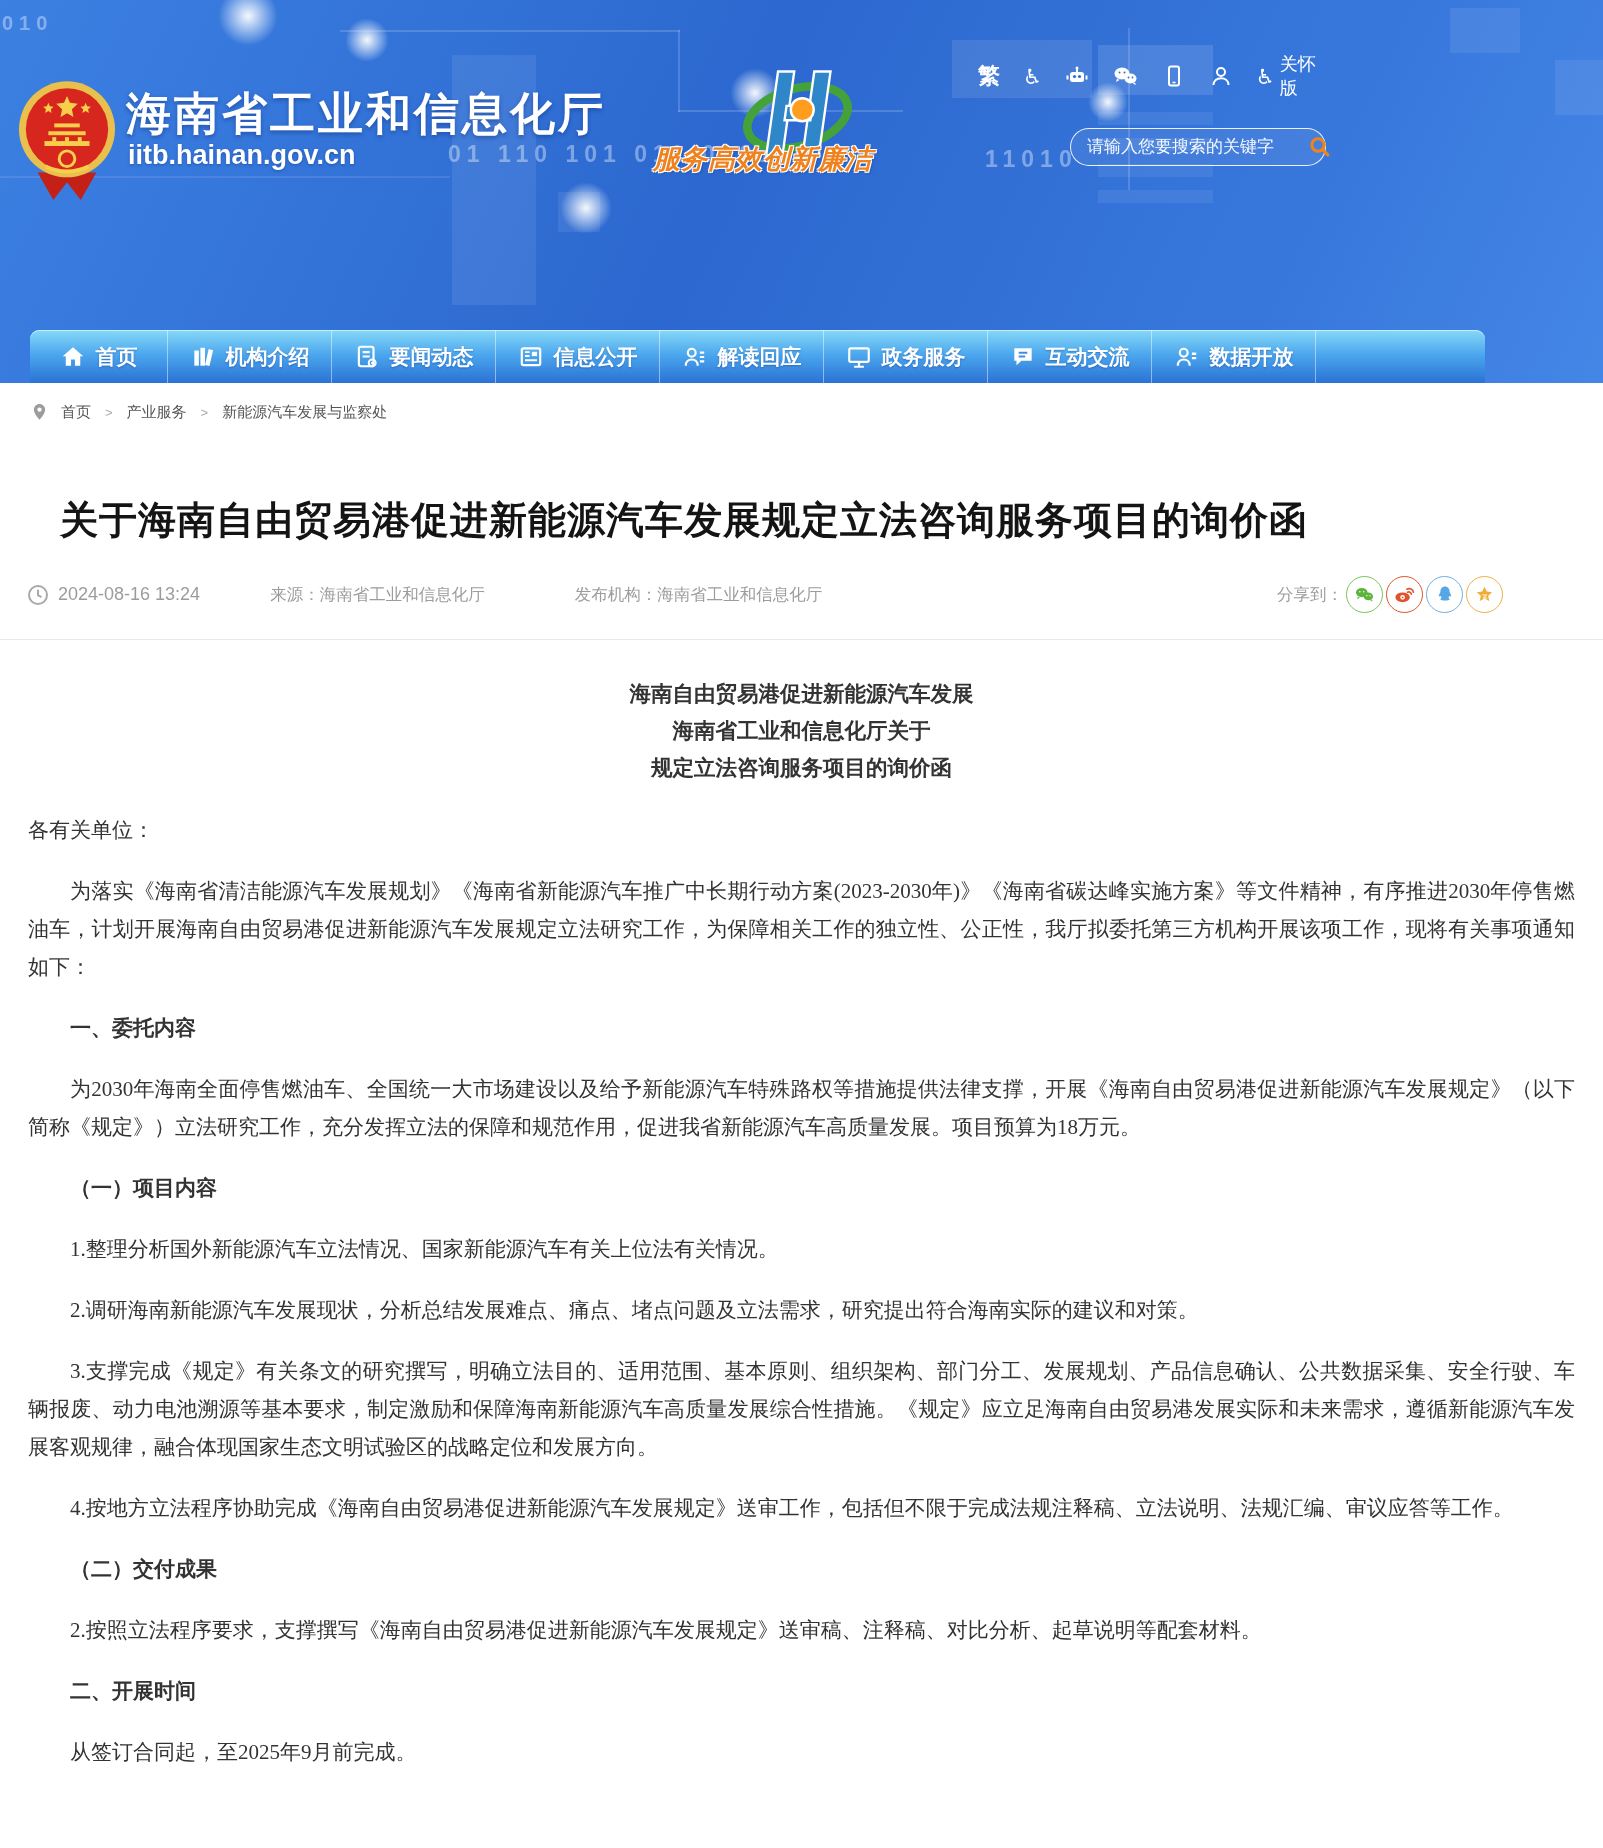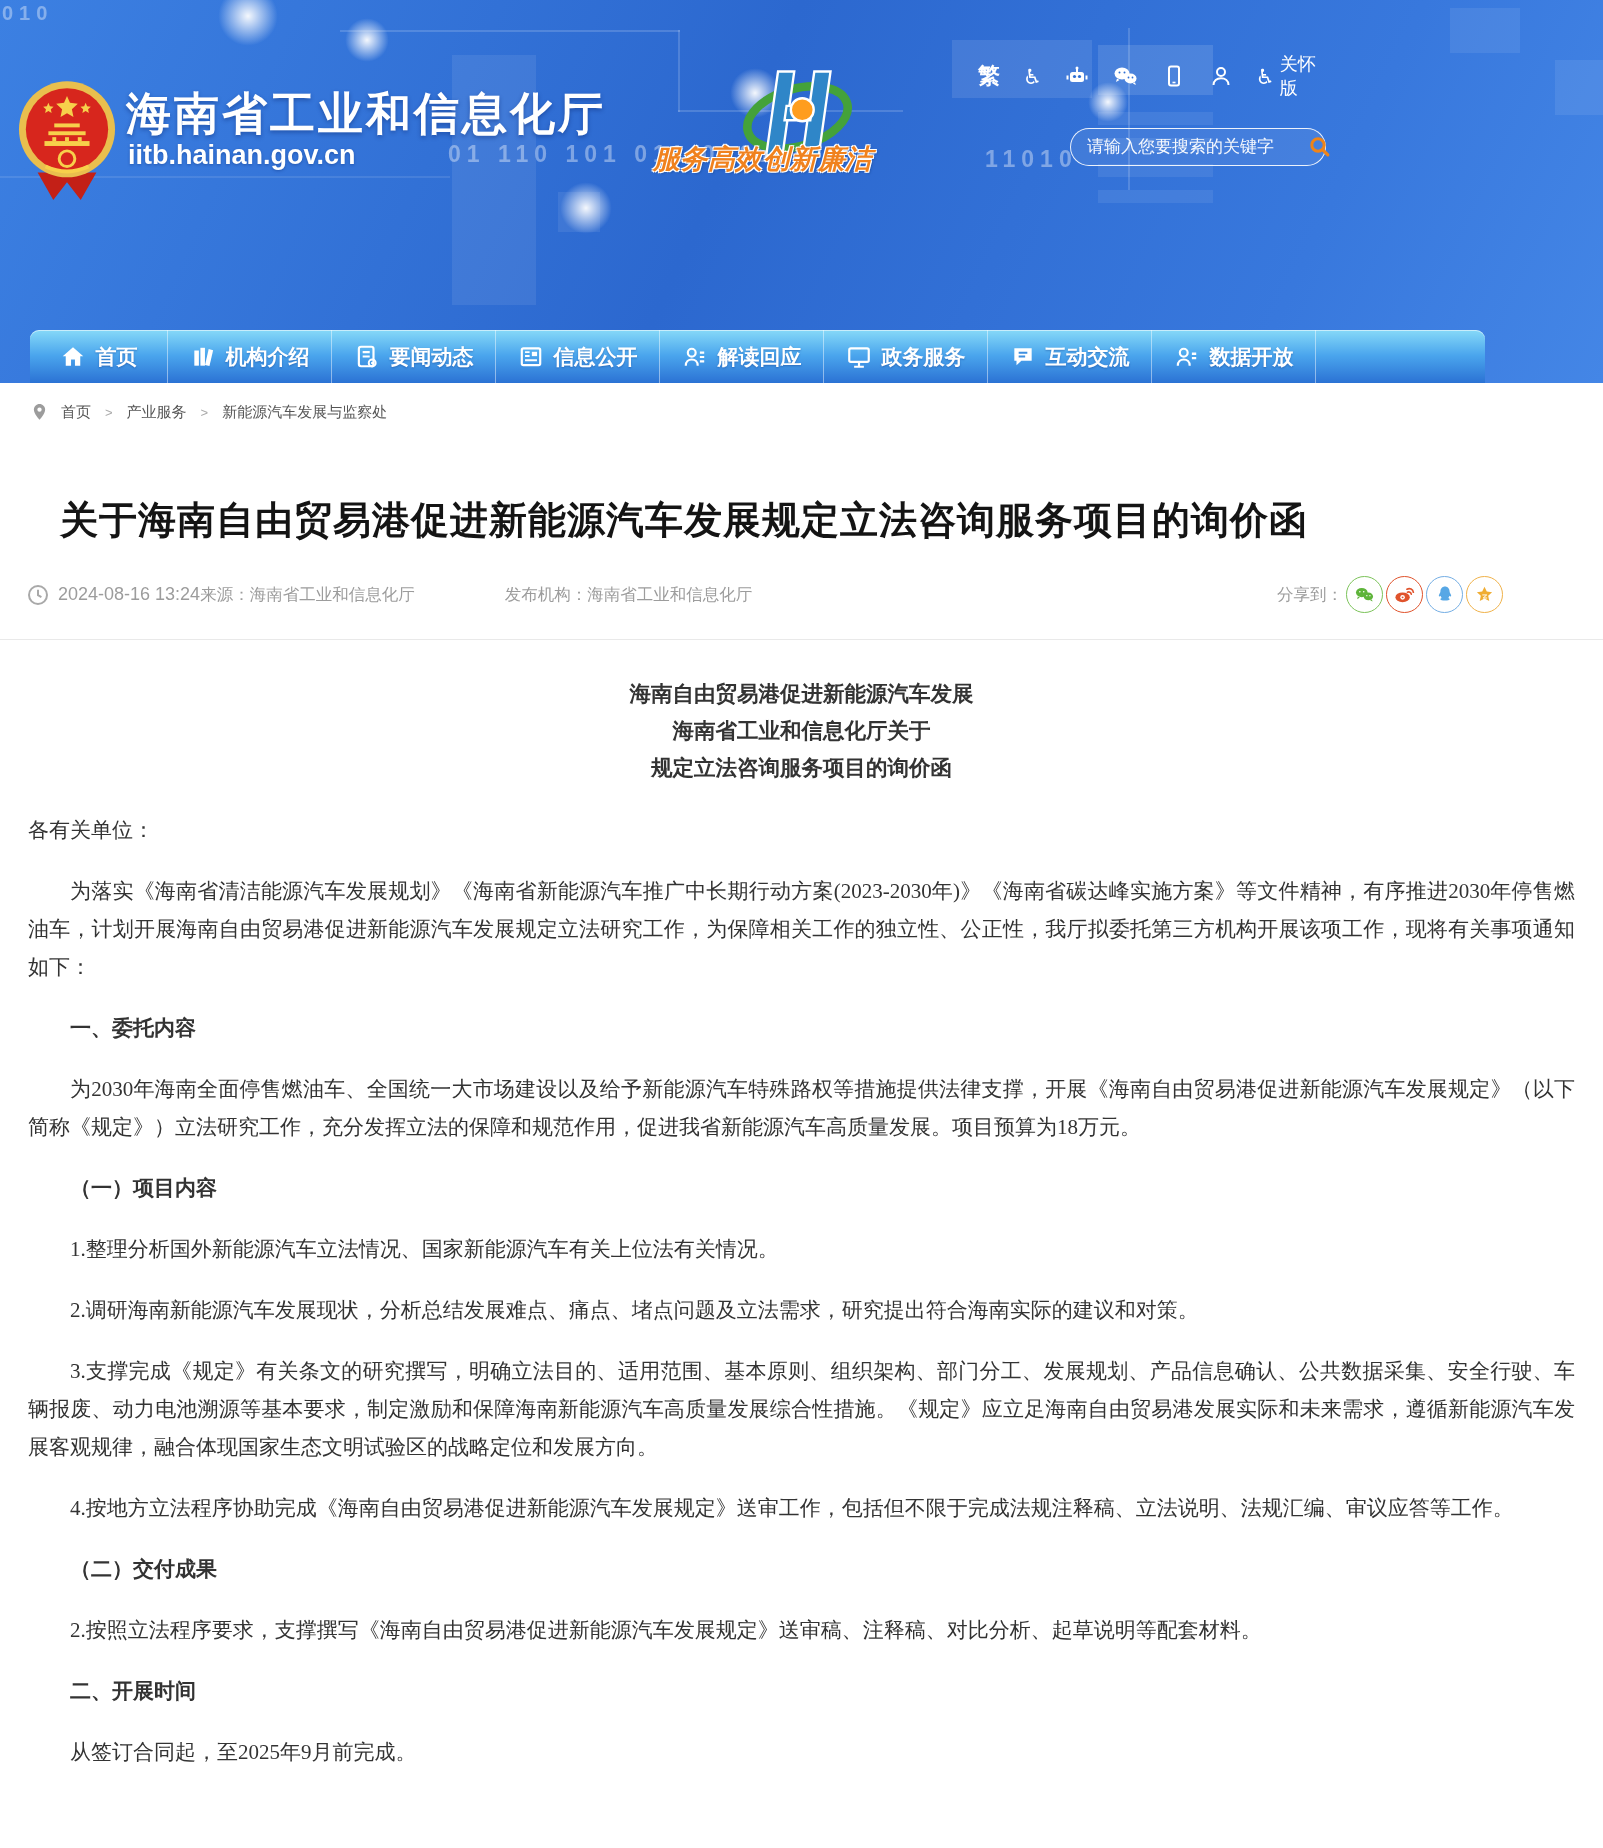--- a/index.html
+++ b/index.html
@@ -72,21 +72,21 @@
   
   .article-title {
     margin-top:54px; padding:0 60px; font-size:38px; font-weight:bold; color:#141414;
     letter-spacing:1px; line-height:1.35;
   }
   .meta-row {
     display:flex; align-items:center; margin-top:30px; padding:0 100px 26px 27px;
     border-bottom:1px solid #e9e9e9; color:#9c9c9c;
   }
   .meta-date { display:flex; align-items:center; gap:9px; font-size:18px; }
-  .meta-src { font-size:16.5px; }
+  .meta-src { margin-left:70px; font-size:16.5px; }
   .meta-pub { margin-left:90px; font-size:16.5px; }
   .share-wrap { margin-left:auto; display:flex; align-items:center; gap:3px; font-size:16.5px; }
   .share-circle {
     width:37px; height:37px; border-radius:50%; background:#fff; border:1.5px solid;
     display:flex; align-items:center; justify-content:center; cursor:pointer;
   }
   .share-wechat { border-color:#7cc35a; }
   .share-weibo  { border-color:#e0532c; }
   .share-qq     { border-color:#74aee4; }
   .share-qzone  { border-color:#f0b24a; }
@@ -119,21 +119,21 @@
   <div class="decor decor-line" style="left:340px;top:30px;width:340px;height:2px;"></div>
   <div class="decor decor-line" style="left:678px;top:30px;width:2px;height:82px;"></div>
   <div class="decor decor-line" style="left:678px;top:110px;width:225px;height:2px;"></div>
   <div class="decor decor-line" style="left:1128px;top:28px;width:2px;height:162px;"></div>
   <div class="decor decor-line" style="left:0px;top:176px;width:450px;height:2px;background:rgba(255,255,255,0.10);"></div>
   <div class="decor decor-dot" style="left:218px;top:-14px;width:60px;height:60px;"></div>
   <div class="decor decor-dot" style="left:345px;top:18px;width:44px;height:44px;"></div>
   <div class="decor decor-dot" style="left:730px;top:68px;width:50px;height:50px;"></div>
   <div class="decor decor-dot" style="left:560px;top:182px;width:52px;height:52px;"></div>
   <div class="decor decor-dot" style="left:1088px;top:82px;width:40px;height:40px;"></div>
-  <div class="decor decor-digits" style="left:2px;top:2px;font-size:20px;">010</div>
+  <div class="decor decor-digits" style="left:2px;top:12px;font-size:20px;">010</div>
   <div class="decor decor-digits" style="left:448px;top:141px;font-size:23px;">01 110 101 011 010110</div>
   <div class="decor decor-digits" style="left:985px;top:146px;font-size:23px;">11010</div>
 
   <div class="emblem">
     <svg width="98" height="138" viewBox="0 0 100 140">
       <path d="M20,98 L36,126 L50,108 L64,126 L80,98 Z" fill="#c32017"></path>
       <circle cx="50" cy="54" r="49" fill="#e9bf4e"></circle>
       <circle cx="50" cy="54" r="42" fill="#d7261d"></circle>
       <path d="M50,20 l3,7 8,1 -6,5.5 1.6,8 -6.6-4 -6.6,4 1.6-8 -6-5.5 8-1 z" fill="#f7d04b"></path>
       <path d="M31,27 l1.5,3.4 3.8,.5 -2.8,2.6 .8,3.8 -3.3-2 -3.3,2 .8-3.8 -2.8-2.6 3.8-.5 z" fill="#f7d04b"></path>

